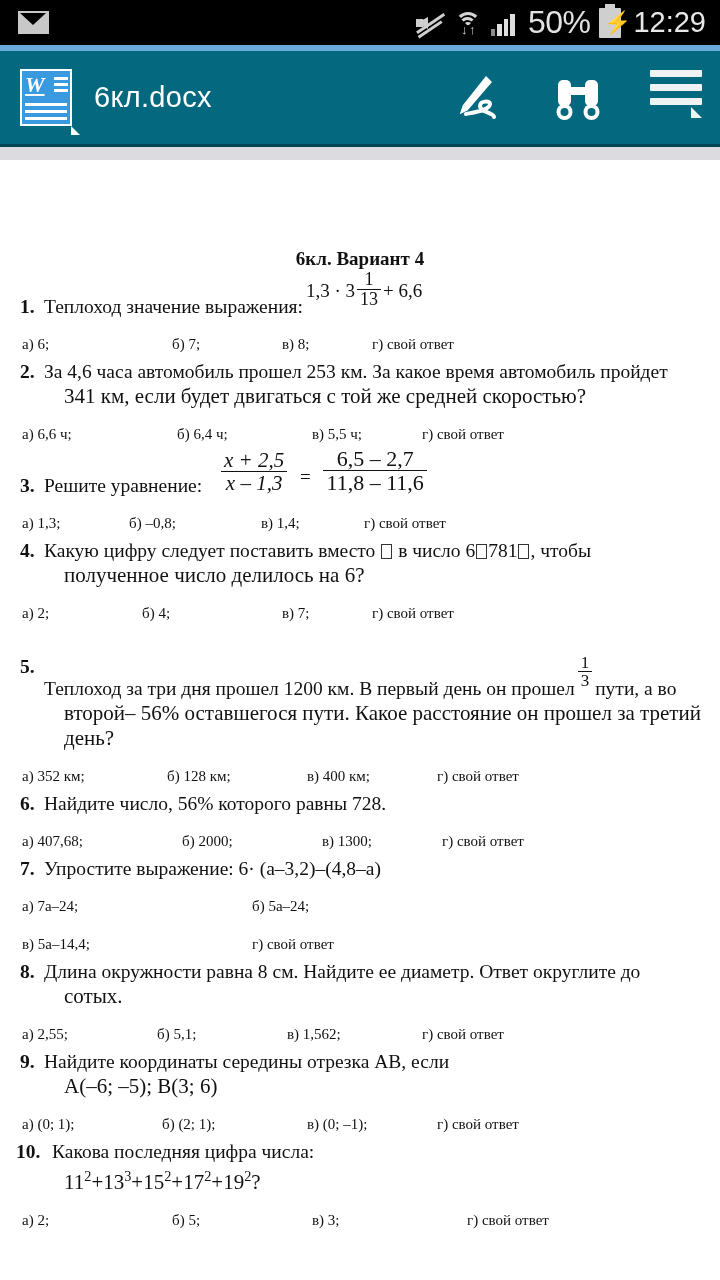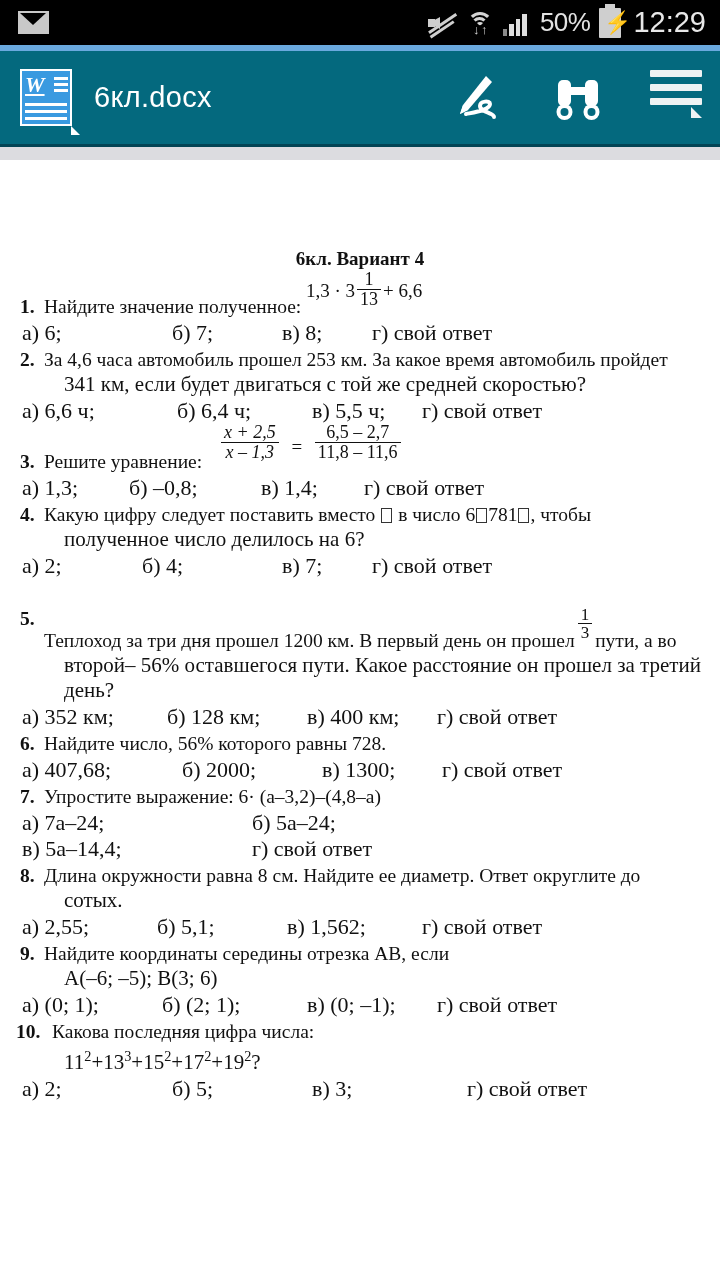--- a/index.html
+++ b/index.html
@@ -49,21 +49,21 @@
   .ico-wifi .a3{ width:8px;height:8px; left:10px; top:14px; }
   .ico-wifi .dn{ position:absolute; left:7px; top:15px; color:#d5d5d5; font-size:13px; line-height:13px;}
   .ico-wifi .up{ position:absolute; left:15px; top:15px; color:#d5d5d5; font-size:13px; line-height:13px;}
   .ico-sig{ width:28px;height:26px; display:flex; align-items:flex-end; gap:2px;}
   .ico-sig i{ display:block; width:4.5px; background:#8a8a8a; }
   .ico-sig i.on{ background:#dedede; }
   .ico-sig i:nth-child(1){height:7px}
   .ico-sig i:nth-child(2){height:12px}
   .ico-sig i:nth-child(3){height:17px}
   .ico-sig i:nth-child(4){height:22px}
-  .batt-pct{ color:#e2e2e2; font-size:26px; letter-spacing:-0.5px; }
+  .batt-pct{ color:#e2e2e2; font-size:32px; letter-spacing:-0.5px; }
   .ico-batt{ width:22px; height:30px; border:0; background:#cfcfcf; position:relative; border-radius:1px;}
   .ico-batt:before{ content:""; position:absolute; top:-4px; left:6px; width:10px;height:4px;background:#cfcfcf;}
   .ico-batt .bolt{
     position:absolute; left:5px; top:4px; width:0;height:0; color:#2b2b2b;
     font-size:22px; line-height:22px;
   }
   .sb-time{ color:#e8e8e8; font-size:29px; letter-spacing:0px; padding-left:3px; padding-right:4px;}
 
   
   .accentline{ height:6px; background:#6aa9de; }
@@ -127,21 +127,21 @@
   .page-title{
     text-align:center; font-weight:bold; font-size:19px; padding-top:88px;
     font-family:"Liberation Serif", serif;
   }
   .block{ position:relative; padding:0 14px; }
   .q{ display:flex; font-size:19.5px; line-height:25px; margin-top:2px; }
   .qn{ font-weight:bold; width:30px; flex:none; text-align:left; padding-left:6px;}
   .qn.wide{ width:38px; padding-left:2px;}
   .qtext{ flex:1; }
   .cont{ padding-left:50px; font-size:21px; line-height:25px;}
-  .opts{ font-size:22px; line-height:25px; display:flex; padding-left:8px; margin-top:1px;}
+  .opts{ font-size:15px; line-height:25px; display:flex; padding-left:8px; margin-top:13px;}
   .opts span{ display:inline-block; }
 
   
   .frac{
     display:inline-block; vertical-align:-0.45em; text-align:center;
     font-family:"Liberation Serif", serif; font-size:18px; line-height:1.05;
     margin:0 2px;
   }
   .frac .num{ display:block; border-bottom:1.3px solid #111; padding:0 3px;}
   .frac .den{ display:block; padding:0 3px;}
@@ -264,21 +264,21 @@
   <div class="page-title">6кл. Вариант 4</div>
 
   <div class="block">
 
     <div style="position:relative;">
       <div class="expr1">
         <span>1,3 · 3</span><span class="frac"><span class="num">1</span><span class="den">13</span></span><span>+ 6,6</span>
       </div>
       <div class="q" style="margin-top:24px;">
         <span class="qn">1.</span>
-        <span class="qtext">Найдите значение полученное:</span>
+        <span class="qtext">Теплоход значение выражения:</span>
       </div>
     </div>
     <div class="opts">
       <span style="width:150px">а) 6;</span>
       <span style="width:110px">б) 7;</span>
       <span style="width:90px">в) 8;</span>
       <span>г) свой ответ</span>
     </div>
 
     <div class="q">
@@ -288,26 +288,26 @@
     <div class="cont">341 км, если будет двигаться с той же средней скоростью?</div>
     <div class="opts">
       <span style="width:155px">а) 6,6 ч;</span>
       <span style="width:135px">б) 6,4 ч;</span>
       <span style="width:110px">в) 5,5 ч;</span>
       <span>г) свой ответ</span>
     </div>
 
     <div style="position:relative; margin-top:18px;">
       <div class="expr3">
-        <span class="frac" style="font-size:18px">
+        <span class="frac" style="font-size:21px">
           <span class="num ital">x + 2,5</span>
           <span class="den ital">x – 1,3</span>
         </span>
         <span style="margin:0 6px; vertical-align:-0.15em;">=</span>
-        <span class="frac" style="font-size:18px">
+        <span class="frac" style="font-size:22px">
           <span class="num">6,5 – 2,7</span>
           <span class="den">11,8 – 11,6</span>
         </span>
       </div>
       <div class="q" style="margin-top:26px;">
         <span class="qn">3.</span>
         <span class="qtext">Решите уравнение:</span>
       </div>
     </div>
     <div class="opts">

